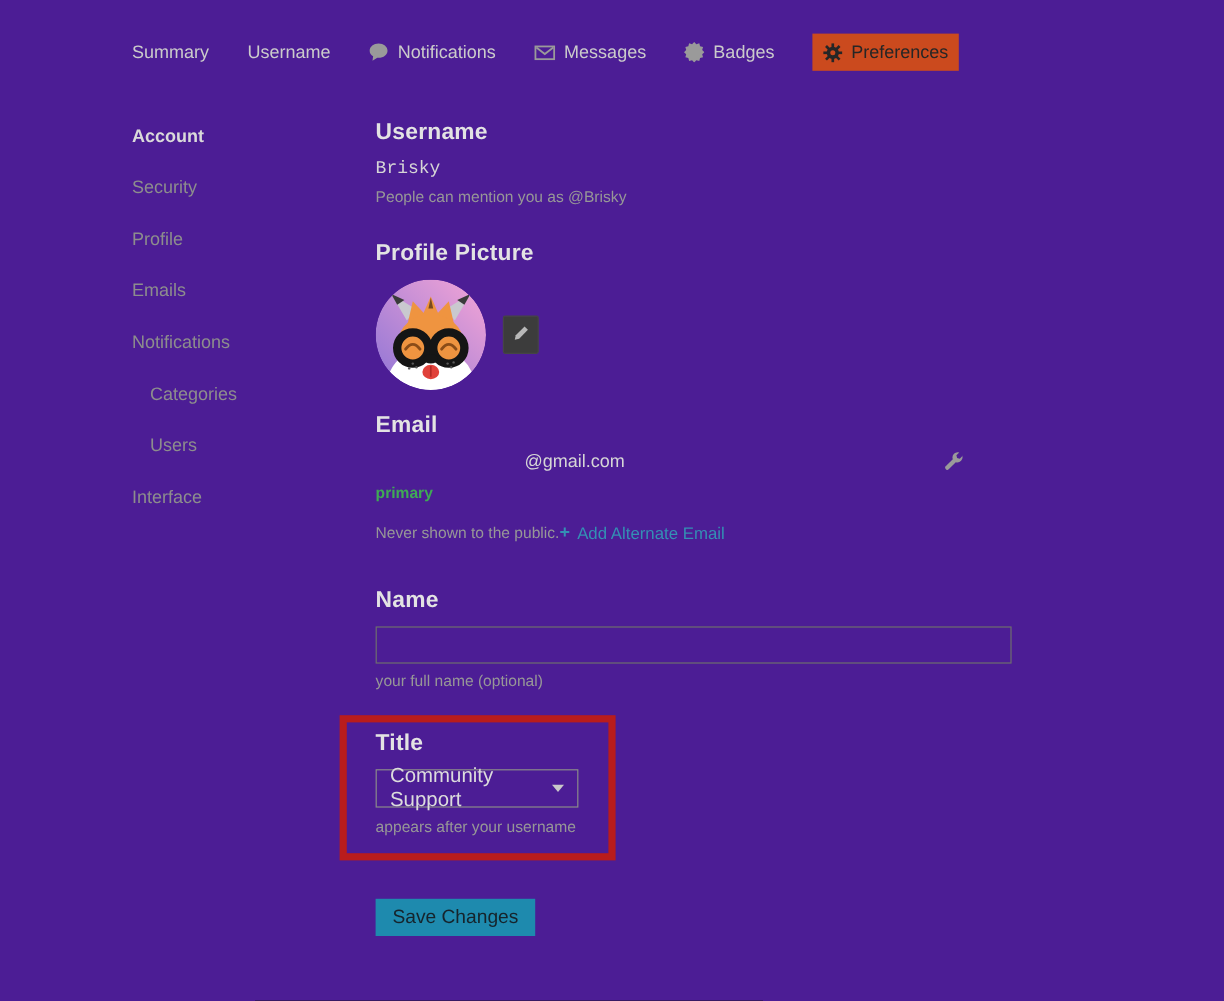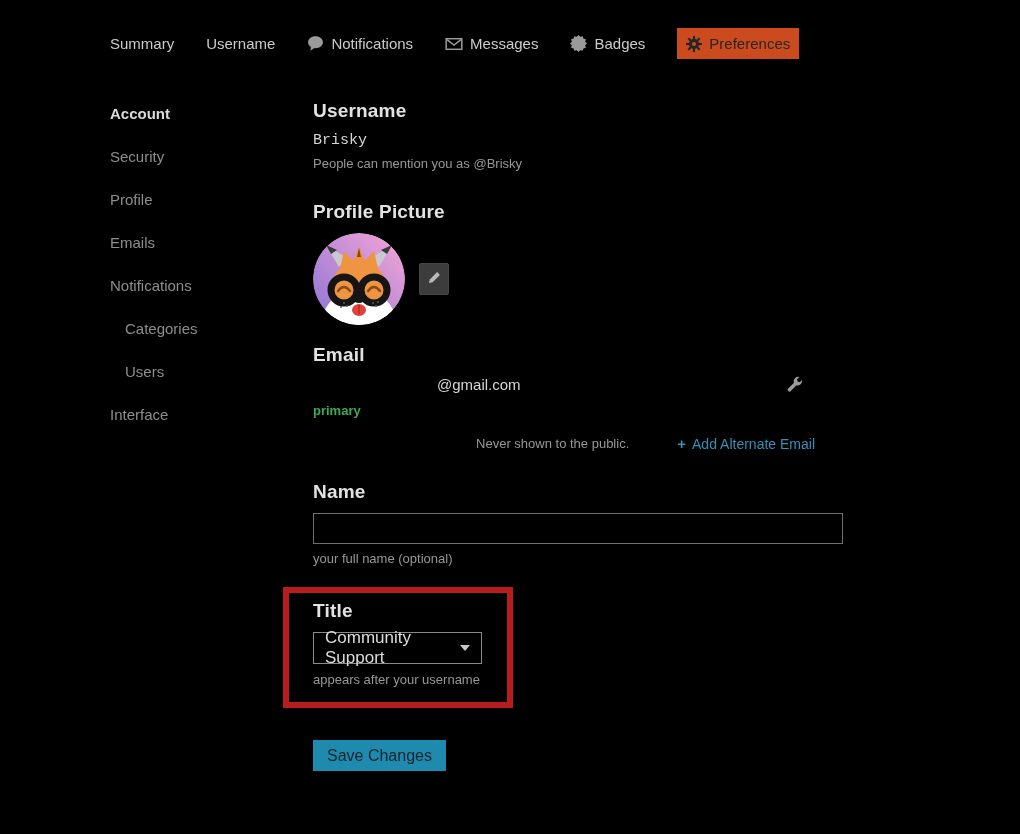--- a/index.html
+++ b/index.html
@@ -1,20 +1,20 @@
 <!DOCTYPE html>
 <html><head>
 <meta charset="utf-8">
 <style>
   * { margin:0; padding:0; box-sizing:border-box; }
   html,body { background:#161616; }
   body { font-family:"Liberation Sans", sans-serif; }
   .page {
     position:relative; width:1020px; height:834px;
-    background:#000000; overflow:hidden;
+    background:#4c1d95; overflow:hidden;
   }
 
   
   .user-nav {
     position:absolute; left:110px; top:28px; height:31px;
     display:flex; align-items:center; gap:32px; white-space:nowrap;
   }
   .nav-item {
     display:flex; align-items:center; gap:7px;
     font-size:15px; color:#cbcbcb; cursor:pointer;
@@ -50,26 +50,26 @@
 
   .sec-avatar { margin-bottom:19px; }
   .avatar-row { display:flex; align-items:center; gap:14px; }
   .avatar { width:92px; height:92px; border-radius:50%; display:block; }
   .edit-avatar-btn {
     width:30px; height:32px; background:#3c3c3c; border:1px solid #454545;
     border-radius:2px; display:flex; align-items:center; justify-content:center;
     cursor:pointer;
   }
 
-  .sec-email { margin-bottom:29px; }
+  .sec-email { margin-bottom:38px; }
   .email-row { display:flex; justify-content:space-between; align-items:flex-start; margin-top:2px; }
   .email-addr { font-size:15px; color:#d6d6d6; padding-left:124px; }
   .wrench-btn { background:none; border:none; cursor:pointer; margin-right:40px; padding:0; }
   .primary-badge { font-size:13px; font-weight:700; margin-top:8px; }
-  .email-hints { display:flex; justify-content:flex-end; align-items:center; margin-top:17px;gap:48px; }
+  .email-hints { display:flex; justify-content:flex-start; align-items:center; margin-top:17px; }
   .add-alt-link { font-size:14px; text-decoration:none; margin-right:28px; cursor:pointer; display:flex; align-items:center; gap:6px; }
   .plus-glyph { font-weight:700; font-size:15px; }
 
   .sec-name { margin-bottom:0; }
   .name-input {
     width:100%; height:31px; background:transparent;
     border:1px solid #6e6e6e; color:#d6d6d6; font-size:14px; padding:0 8px;
     font-family:"Liberation Sans", sans-serif;
   }
   .sec-name .hint { margin-top:7px; }

